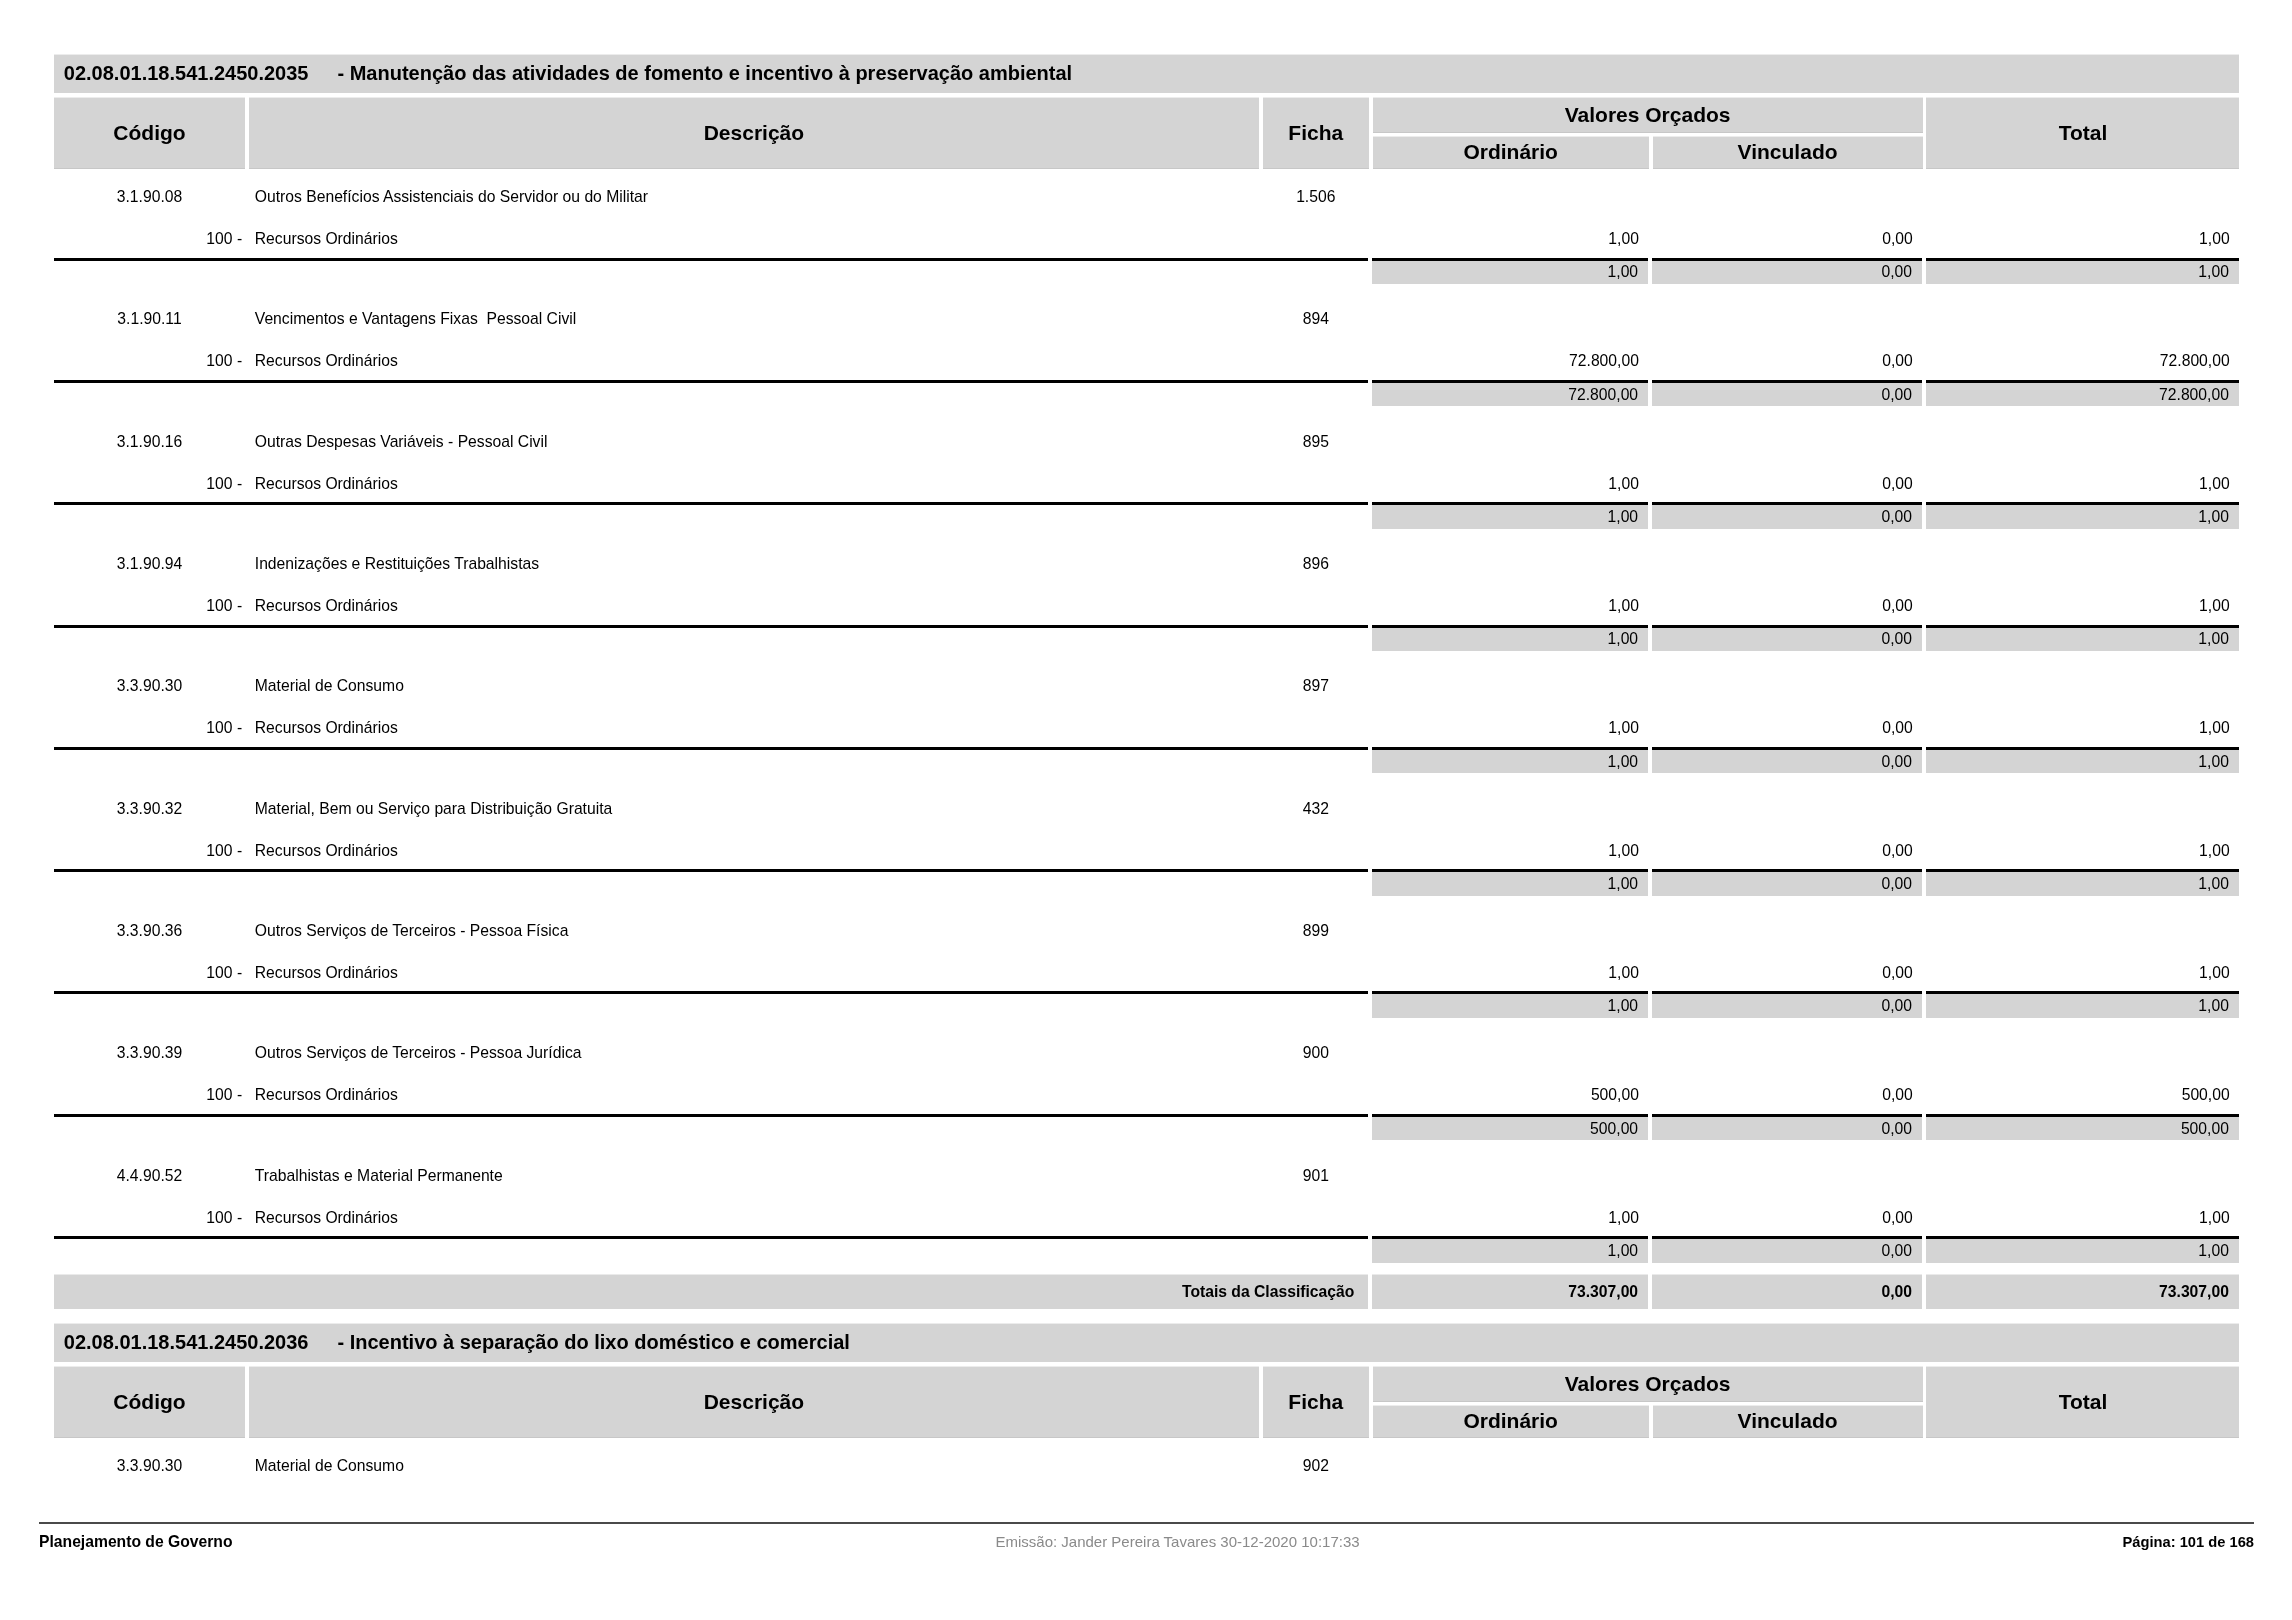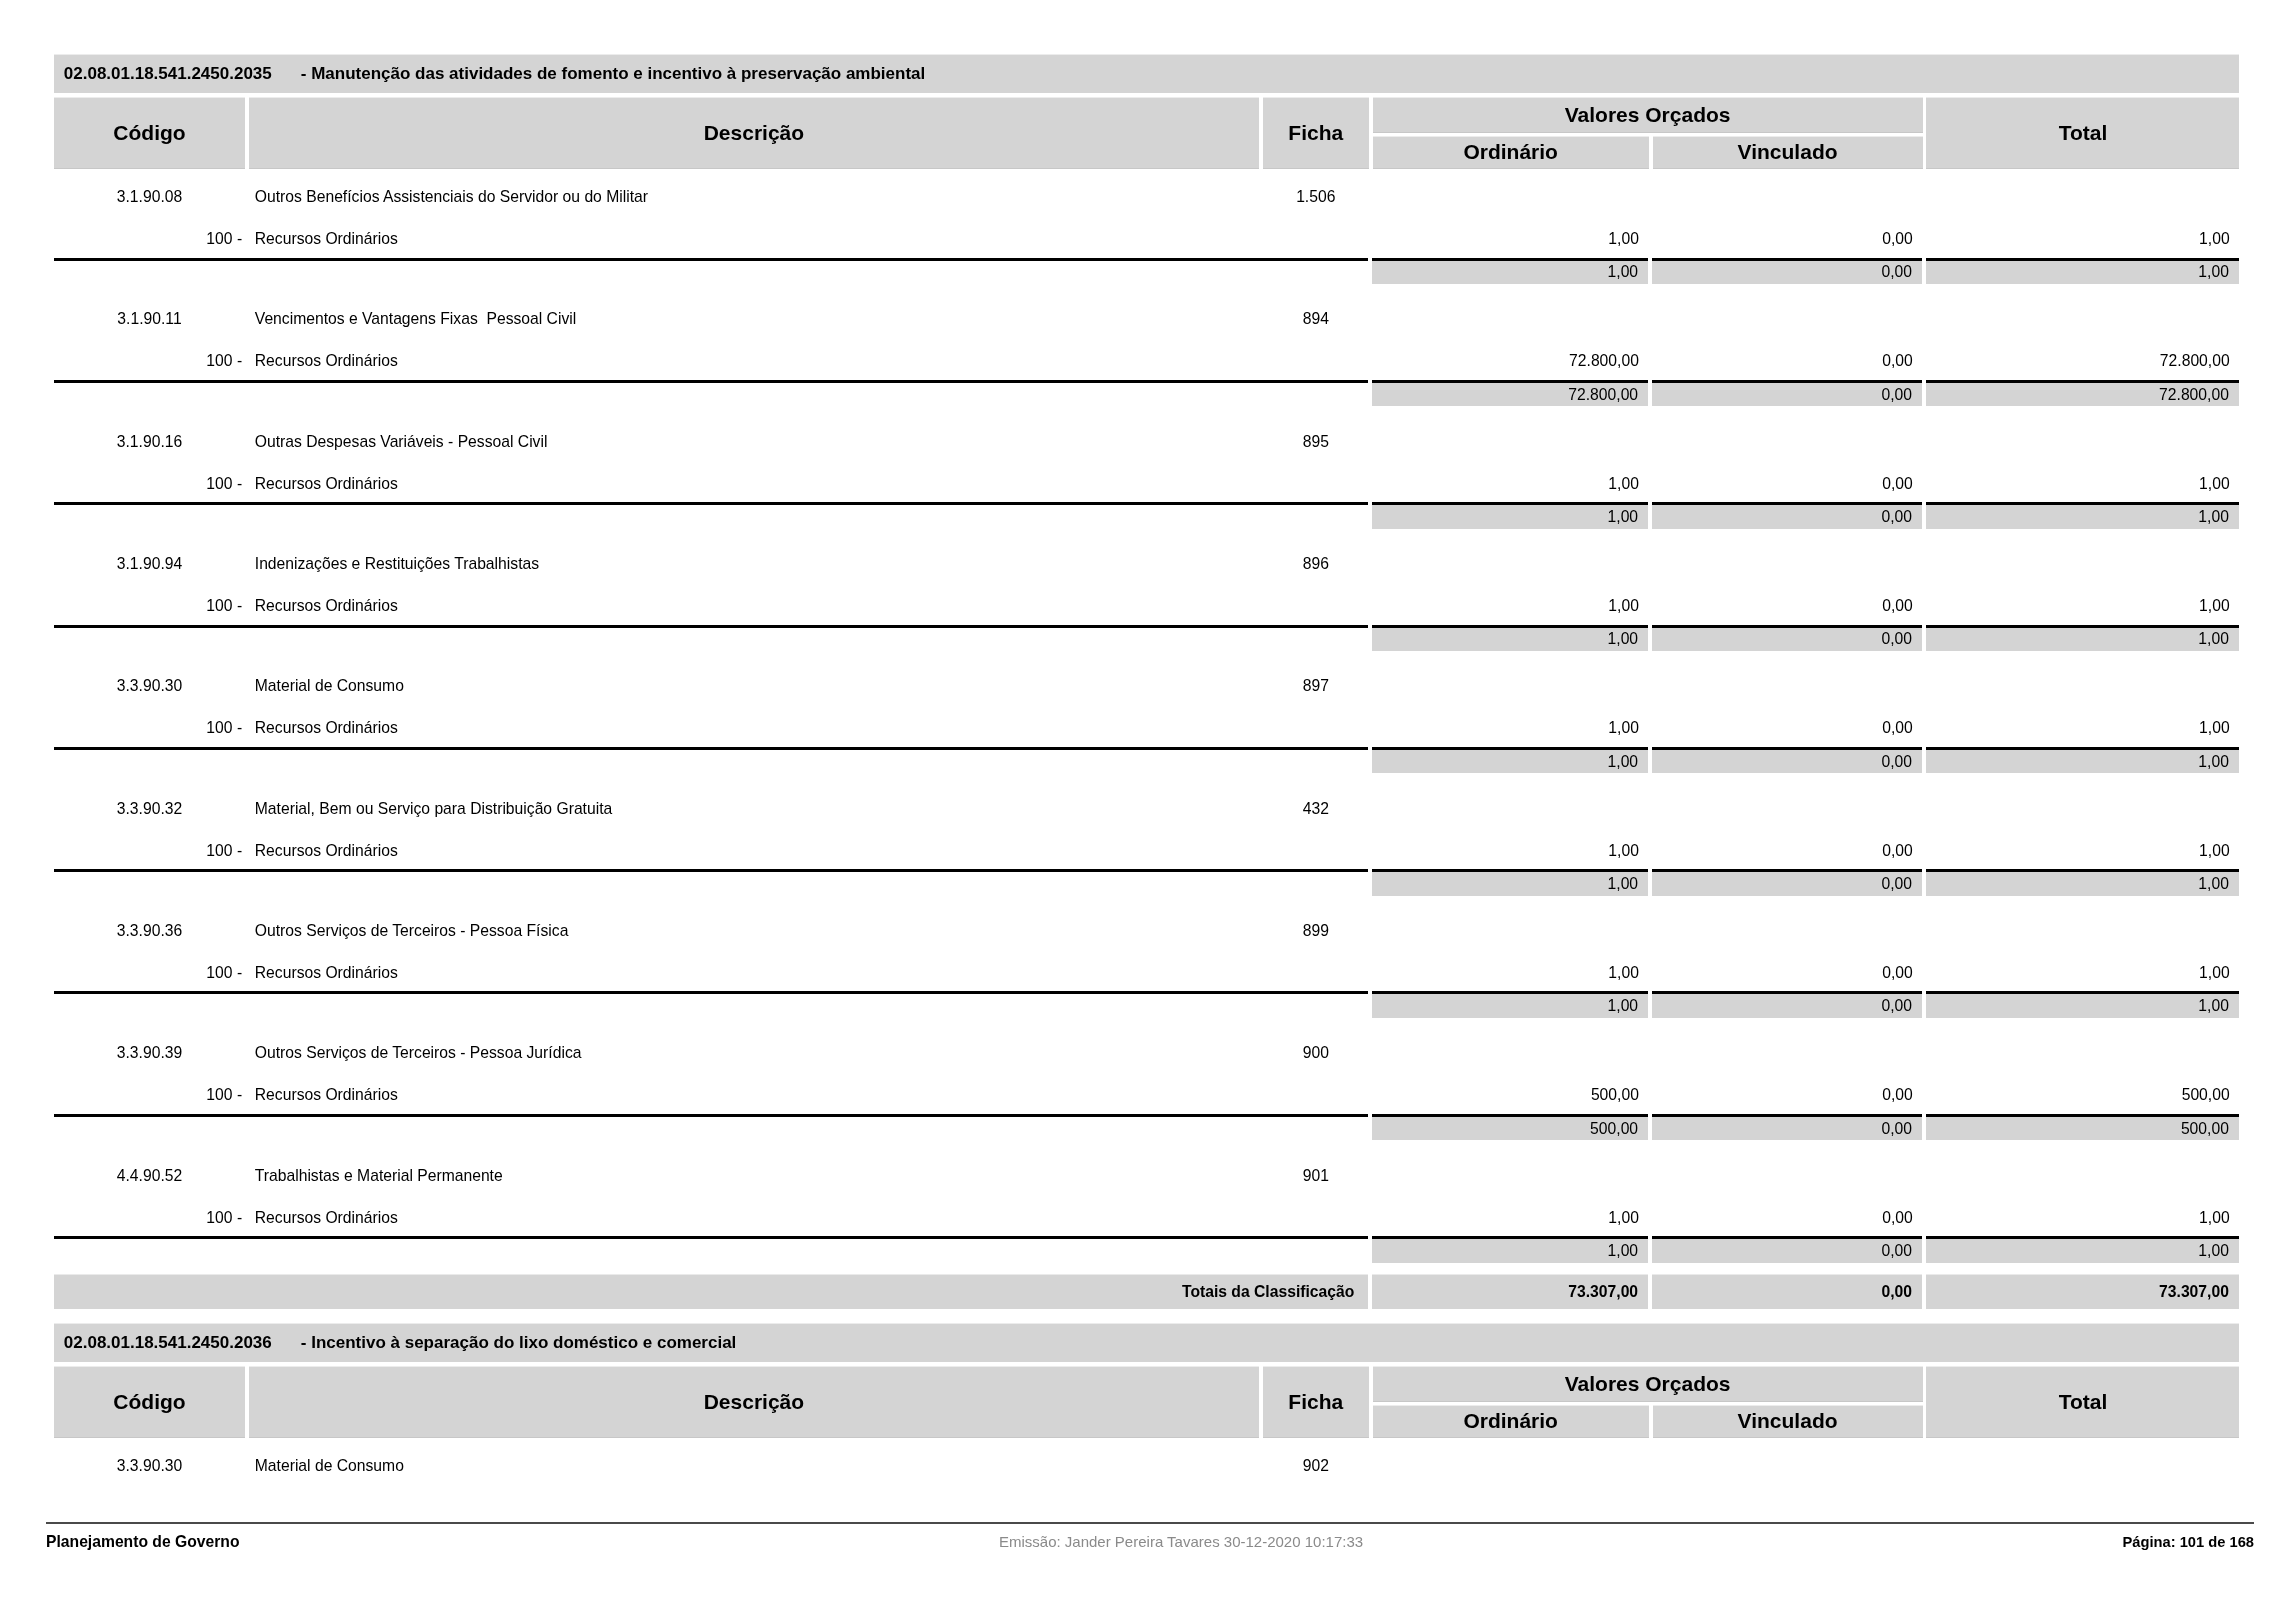--- a/index.html
+++ b/index.html
@@ -11,21 +11,21 @@
   :root{
     --gray:#d4d4d4;
     --content-left:54px;
     --content-width:2185px;
   }
   #content{position:absolute;left:var(--content-left);top:54px;width:var(--content-width);}
 
   
   .sec-bar{
     background:var(--gray);height:39px;display:flex;align-items:center;
-    padding-left:9.8px;box-sizing:border-box;font-weight:bold;font-size:17px;
+    padding-left:9.8px;box-sizing:border-box;font-weight:bold;font-size:20px;
     box-shadow:inset 0 1px 0 rgba(255,255,255,.55);
     margin-bottom:3.9px;
   }
   .sec-title{margin-left:29px;white-space:pre-wrap;}
 
   
   .thead{
     display:grid;
     grid-template-columns:191px 1010px 106px 276px 270px 313px;
     grid-template-rows:36px 33px;
@@ -85,21 +85,21 @@
   }
   .tot-row>div{
     background:var(--gray);display:flex;align-items:center;box-sizing:border-box;
     box-shadow:inset 0 1px 0 rgba(255,255,255,.5);
   }
   .tot-row .lbl{justify-content:flex-end;padding-right:13.7px;}
   .tot-row .num{justify-content:flex-end;padding-right:9.8px;}
 
   
   #footer{
-    position:absolute;left:46px;right:39px;top:1522px;
+    position:absolute;left:39px;right:39px;top:1522px;
     border-top:2px solid #4a4a4a;padding-top:8.8px;
     display:flex;align-items:baseline;justify-content:space-between;
   }
   .f-left{font-weight:bold;font-size:15.7px;}
   .f-center{font-size:15px;color:#8a8a8a;}
   .f-right{font-weight:bold;font-size:14.7px;}
 </style>
 </head>
 <body>
 

